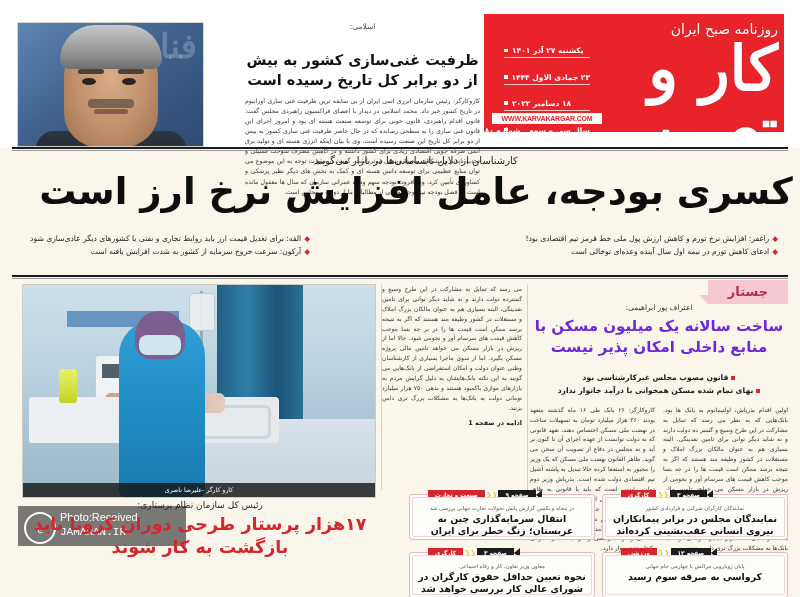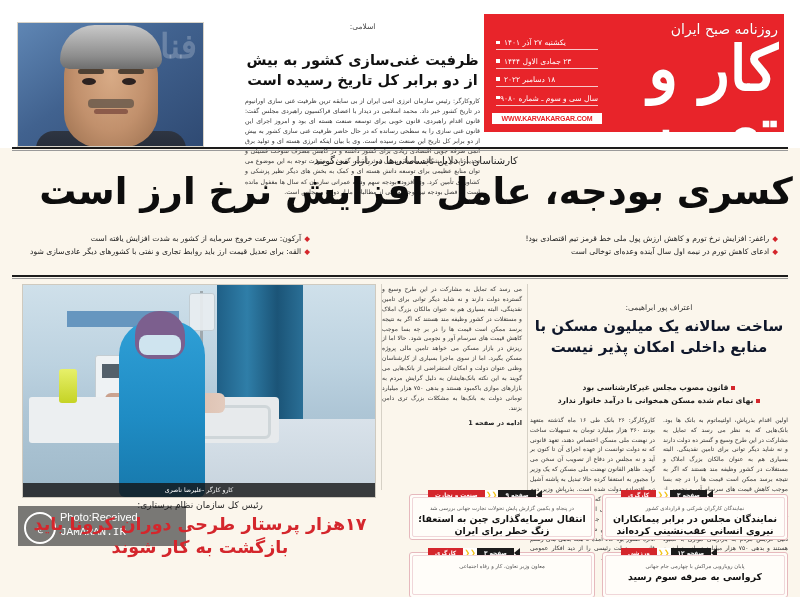--- a/index.html
+++ b/index.html
@@ -19,22 +19,22 @@
             overflow:hidden;}
   .mh-logo{position:absolute;right:6px;top:8px;width:170px;height:110px;color:#fff;
            font-family:"DejaVu Serif","Liberation Serif",serif;font-weight:bold;
            font-size:62px;line-height:1;text-align:right;letter-spacing:-2px;
            text-shadow:0 0 1px rgba(0,0,0,.25);}
   .mh-logo .sub{display:block;font-size:14px;font-weight:normal;letter-spacing:0;margin-bottom:2px;
                 font-family:"DejaVu Sans",sans-serif;}
   .mh-lines{position:absolute;right:182px;top:18px;width:110px;color:#fff;font-size:7.5px;
             text-align:left;}
   .mh-lines li{list-style:none;border-bottom:1px solid rgba(255,255,255,.75);
-               padding:2.4px 0 2px 0;margin:4px;white-space:nowrap;position:relative;
-               padding-left:8px;}
+               padding:2.4px 0 2px 0;margin:12px;white-space:nowrap;position:relative;
+               padding-left:8px;font-weight:bold;}
   .mh-lines li:after{content:"";position:absolute;left:0;top:50%;margin-top:-2px;
                      width:3.5px;height:3.5px;background:#fff;}
   .mh-lines ul{margin:0;padding:0;}
   .mh-site{position:absolute;right:182px;bottom:8px;width:110px;background:#fff;color:#e8242a;
            font-size:7px;font-weight:bold;text-align:center;padding:2px 0;letter-spacing:-.2px;
            font-family:"Liberation Sans",sans-serif;direction:ltr;}
 
   
   .top-art{position:absolute;right:320px;top:22px;width:235px;}
   .top-kicker{font-size:7.5px;color:#444;text-align:center;margin-bottom:20px;}
@@ -154,23 +154,23 @@
   .vsep{position:absolute;top:0;width:1px;height:206px;background:#d6d1c6;}
 
   
   .rcol{position:absolute;right:0;top:0;width:258px;}
   .tag-jostar{position:absolute;right:0;top:-4px;width:80px;height:24px;background:#f6c9d2;
       color:#b23048;font-size:13px;font-weight:bold;text-align:center;line-height:24px;
       letter-spacing:2px;}
   .tag-jostar:after{content:"";position:absolute;left:-9px;bottom:0;border-style:solid;
       border-width:0 9px 9px 0;border-color:transparent #f6c9d2 transparent transparent;}
   .rcol .k{font-size:7.5px;color:#333;text-align:center;margin-top:19px;}
-  .rcol .h{font-size:15px;font-weight:bold;color:#0f172a;text-align:center;line-height:1.4;
+  .rcol .h{font-size:15px;font-weight:bold;color:#6d28d9;text-align:center;line-height:1.4;
       margin-top:4px;}
-  .rcol .subs{margin-top:24px;font-size:7.6px;font-weight:bold;color:#1a1a1a;text-align:center;
+  .rcol .subs{margin-top:14px;font-size:7.6px;font-weight:bold;color:#1a1a1a;text-align:center;
       line-height:1.7;}
   .rcol .subs .sq{display:inline-block;width:4px;height:4px;background:#d4262c;
       margin-left:3px;vertical-align:middle;}
   .rcol .cols{margin-top:7px;display:flex;gap:8px;}
   .rcol .cols .c{flex:1;font-size:6px;line-height:1.65;color:#333;text-align:justify;}
 
   
   .boxes{position:absolute;left:12px;top:494px;width:776px;}
   .bgrid{position:relative;width:776px;}
   .box{position:absolute;width:184px;height:44px;border:1px solid #e6b9bd;border-radius:3px;
@@ -241,22 +241,22 @@
   <div class="lead">
     <div class="lead-kicker">کارشناسان از دلایل نابسامانی‌ها در بازار می‌گویند</div>
     <div class="lead-head">کسری بودجه، عامل افزایش نرخ ارز است</div>
   </div>
 
   <div class="bullets right">
     <div class="b"><span class="dot">◆</span><span>راغفر: افزایش نرخ تورم و کاهش ارزش پول ملی خط قرمز تیم اقتصادی بود!</span></div>
     <div class="b"><span class="dot">◆</span><span>ادعای کاهش تورم در نیمه اول سال آینده وعده‌ای توخالی است</span></div>
   </div>
   <div class="bullets left">
+    <div class="b"><span class="dot">◆</span><span>القه: برای تعدیل قیمت ارز باید روابط تجاری و نفتی با کشورهای دیگر عادی‌سازی شود</span></div>
     <div class="b"><span class="dot">◆</span><span>آرکون: سرعت خروج سرمایه از کشور به شدت افزایش یافته است</span></div>
-    <div class="b"><span class="dot">◆</span><span>القه: برای تعدیل قیمت ارز باید روابط تجاری و نفتی با کشورهای دیگر عادی‌سازی شود</span></div>
   </div>
 
   <div class="rule r3"></div>
   <div class="rule r4"></div>
 
   <div class="lower">
 
     <div class="ph2">
       <div class="room"></div>
       <div class="wall-strip"></div>
@@ -293,20 +293,21 @@
 
     <div class="vsep" style="right:406px"></div>
     <div class="vsep" style="right:260px"></div>
 
     <div class="midcol">
       <div class="tx">می رسد که تمایل به مشارکت در این طرح وسیع و گسترده دولت دارند و نه شاید دیگر توانی برای تامین نقدینگی، البته بسیاری هم به عنوان مالکان بزرگ املاک و مستغلات در کشور وظیفه مند هستند که اگر به نتیجه برسد ممکن است قیمت ها را در بر چه بسا موجب کاهش قیمت های سرسام آور و نجومی شود. حالا اما از ریزش در بازار مسکن می خواهد تامین مالی پروژه مسکن بگیرد. اما از سوی ماجرا بسیاری از کارشناسان وظنی عنوان دولت و امکان استقراضی از بانک‌هایی می گویند به این نکته بانک‌هایشان به دلیل گرایش مردم به بازارهای موازی باکمبود هستند و بدهی ۷۵۰ هزار میلیارد تومانی دولت به بانک‌ها به مشکلات بزرگ تری دامن بزنند.</div>
       <div class="cont">ادامه در صفحه 1</div>
     </div>
 
     <div class="rcol">
+      <div class="tag-jostar">جستار</div>
       <div class="k">اعتراف پور ابراهیمی:</div>
       <div class="h">ساخت سالانه یک میلیون مسکن با منابع داخلی امکان پذیر نیست</div>
       <div class="subs">
         <div><span class="sq"></span><span>قانون مصوب مجلس غیرکارشناسی بود</span></div>
         <div><span class="sq"></span><span>بهای تمام شده مسکن همخوانی با درآمد خانوار ندارد</span></div>
       </div>
       <div class="cols">
         <div class="c">اولین اقدام بذرپاش، اولتیماتوم به بانک ها بود. بانک‌هایی که به نظر می رسد که تمایل به مشارکت در این طرح وسیع و گستر ده دولت دارند و نه شاید دیگر توانی برای تامین نقدینگی. البته بسیاری هم به عنوان مالکان بزرگ املاک و مستغلات در کشور وظیفه مند هستند که اگر به نتیجه برسد ممکن است قیمت ها را در چه بسا موجب کاهش قیمت های سرسام آور و نجومی از ریزش در بازار مسکن می خواهد تامین مالی پروژه بگیرد. اما از سوی ماجرا بسیاری از کارشناسان وظنی دولت و امکان استقراضی از بانک‌هایی می گویند به این نکته بانک‌هایشان به دلیل گرایش مردم به بازارهای موازی با کمبود هستند و بدهی ۷۵۰ هزار میلیارد تومانی دولت به بانک‌ها به مشکلات بزرگ تری دامن بزنند.</div>
         <div class="c">کاروکارگر: ۲۶ بانک طی ۱۶ ماه گذشته متعهد بودند ۳۶۰ هزار میلیارد تومان به تسهیلات ساخت در نهضت ملی مسکن اختصاص دهند، تعهد قانونی که نه دولت توانست از عهده اجرای آن تا کنون بر آید و نه مجلس در دفاع از تصویب آن سخن می گوید. ظاهر القانون نهضت ملی مسکن که یک وزیر را مجبور به استعفا کرده حالا تبدیل به پاشنه آشیل تیم اقتصادی دولت شده است. بذرپاش وزیر دوم دولت رئیسی است که باید با قانونی به ظاهر غیرقابل اجرا در عمل اما زیبا روی کاغذ دست و پنجه نرم کند. وزیر جوان دولت رئیسی که از حامیان پر و پا قرص شیوه های احمدی نژاد در اداره کشور بود حالا آمده تا همه بدهی های رستم قاسمی و دولت رئیسی را از دید افکار عمومی یکجا و تقدیم وار دارد.</div>
       </div>
@@ -331,21 +332,21 @@
 
       <div class="box" style="right:193px;top:0">
         <div class="tagbar">
           <div class="tail"></div>
           <div class="pg">صفحه ۹</div>
           <div class="chev">❮❮</div>
           <div class="cat">صنعت و تجارت</div>
         </div>
         <div class="inner">
           <div class="k">در پنجاه و یکمین گزارش پایش تحولات تجارت جهانی بررسی شد</div>
-          <div class="h">انتقال سرمایه‌گذاری چین به استعفا؛ زنگ خطر برای ایران</div>
+          <div class="h">انتقال سرمایه‌گذاری چین به عربستان؛ زنگ خطر برای ایران</div>
         </div>
       </div>
 
       <div class="box" style="right:0;top:58px">
         <div class="tagbar">
           <div class="tail"></div>
           <div class="pg">صفحه ۱۲</div>
           <div class="chev">❮❮</div>
           <div class="cat">ورزشی</div>
         </div>
@@ -357,19 +358,20 @@
 
       <div class="box" style="right:193px;top:58px">
         <div class="tagbar">
           <div class="tail"></div>
           <div class="pg">صفحه ۳</div>
           <div class="chev">❮❮</div>
           <div class="cat">کارگری</div>
         </div>
         <div class="inner">
           <div class="k">معاون وزیر تعاون، کار و رفاه اجتماعی</div>
+          <div class="h">نحوه تعیین حداقل حقوق کارگران در شورای عالی کار بررسی خواهد شد</div>
         </div>
       </div>
 
     </div>
   </div>
 
 </div>
 
 </body></html>

